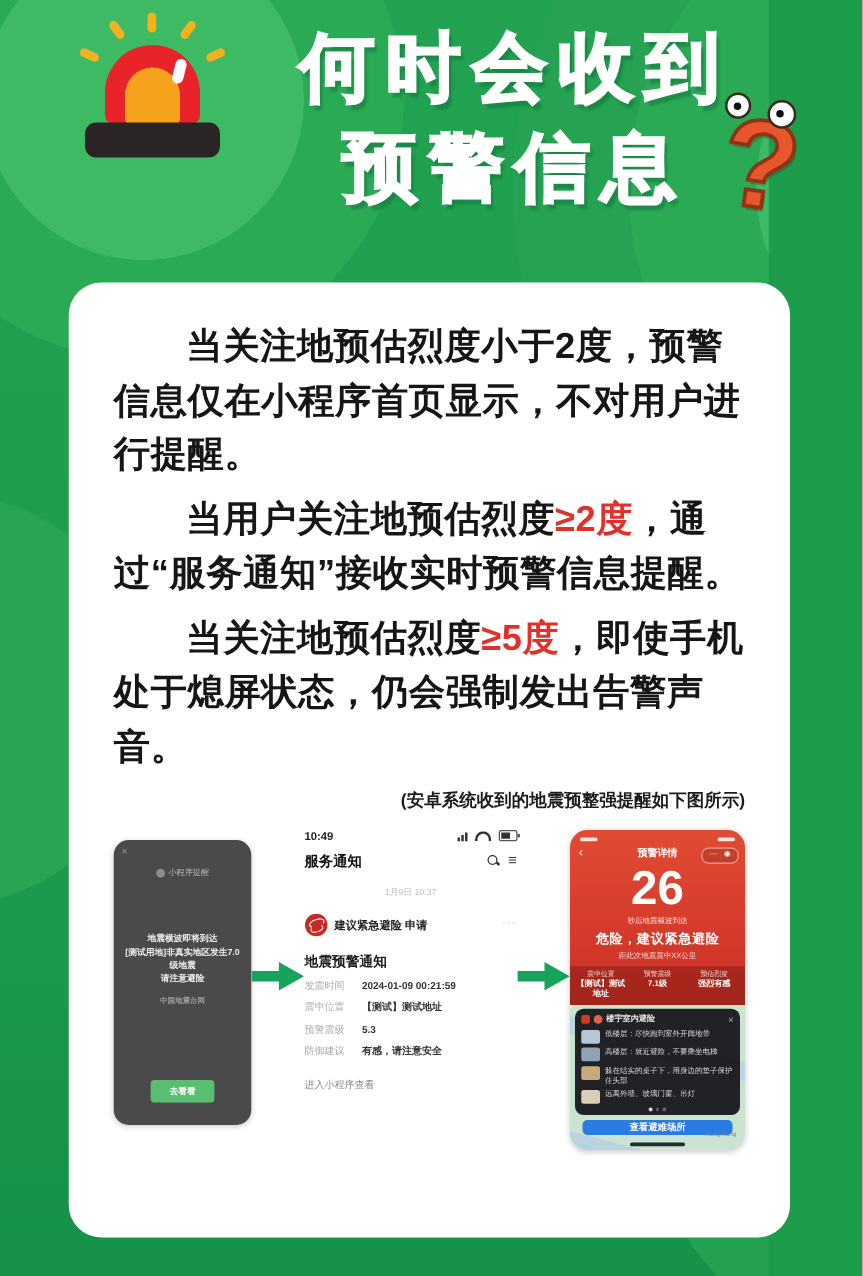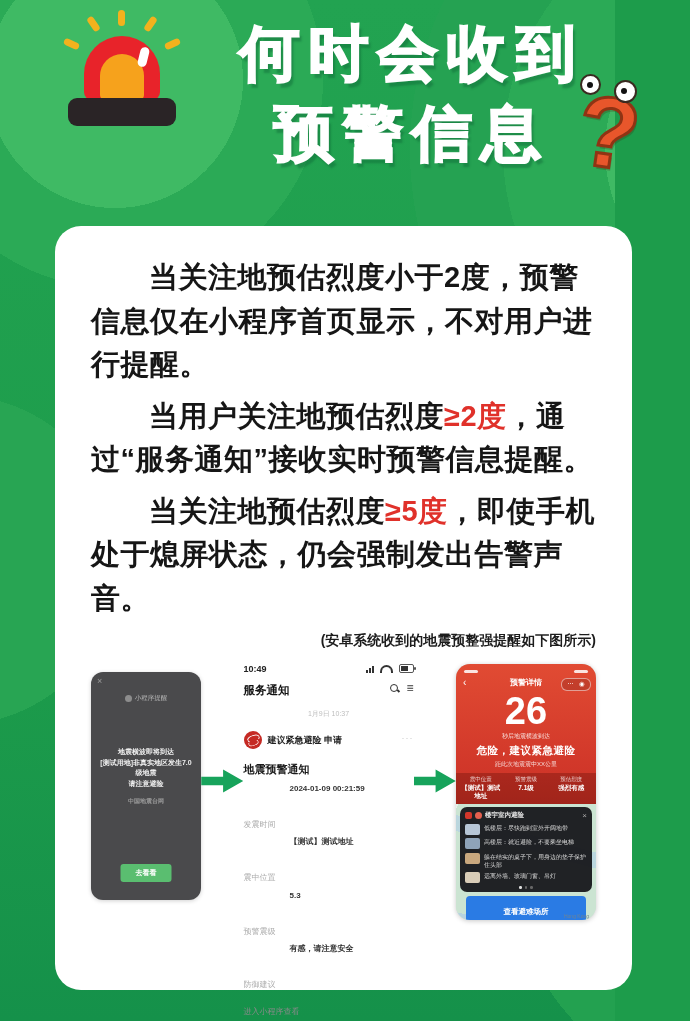--- a/index.html
+++ b/index.html
@@ -88,21 +88,21 @@
   .p2-sender{display:flex;align-items:center;margin-top:12px;position:relative;}
   .cenc-logo{width:18px;height:18px;border-radius:50%;background:#C52A24;position:relative;margin-right:6px;overflow:hidden;flex:0 0 auto;}
   .cenc-logo::before{content:"";position:absolute;left:3px;top:4px;width:11px;height:5px;border:1.6px solid #fff;
     border-radius:50%;transform:rotate(-18deg);border-bottom-color:transparent;}
   .cenc-logo::after{content:"";position:absolute;left:4px;top:9px;width:9px;height:4px;border:1.4px solid #ffd9d6;
     border-radius:50%;transform:rotate(-18deg);border-top-color:transparent;}
   .p2-sendername{font-size:9px;font-weight:600;color:#222;}
   .p2-more{position:absolute;right:0;top:2px;font-size:9px;color:#c9c9c9;letter-spacing:1px;}
   .p2-msgtitle{margin-top:13px;font-size:11px;font-weight:600;color:#1a1a1a;}
   .p2-field{display:flex;margin-top:7px;font-size:8px;line-height:1.3;}
-  .p2-label{width:46px;flex:0 0 auto;color:#ABABAB;margin-top:36px;}
+  .p2-label{width:46px;flex:0 0 auto;color:#ABABAB;}
   .p2-value{color:#333;font-weight:600;}
   .p2-link{margin-top:15px;font-size:8px;color:#8a8a8a;}
   
   .phone3{position:relative;flex:0 0 auto;width:140px;height:256px;border-radius:14px;overflow:hidden;
     background:#CDE2D6;display:flex;flex-direction:column;box-shadow:0 1px 5px rgba(0,0,0,.22);}
   .p3-red{background:linear-gradient(180deg,#E14B33 0%,#D03629 78%,#C23124 100%);color:#fff;text-align:center;padding-top:3px;}
   .p3-status{display:flex;justify-content:space-between;padding:0 8px;height:9px;align-items:center;}
   .p3-status .bar{width:14px;height:3px;border-radius:2px;background:rgba(255,255,255,.85);}
   .p3-nav{position:relative;height:14px;}
   .p3-back{position:absolute;left:7px;top:0;font-size:10px;line-height:14px;}
@@ -129,21 +129,21 @@
   .tips-title{font-size:6.5px;font-weight:700;flex:1;}
   .tips-close{font-size:8px;color:#aaa;line-height:1;}
   .tip-row{display:flex;align-items:flex-start;gap:4px;margin-top:3.5px;}
   .tip-thumb{width:15px;height:11px;border-radius:2px;flex:0 0 auto;}
   .tip-row:nth-of-type(2) .tip-thumb{background:#BClinear;}
   .tip-text{font-size:6px;line-height:1.35;color:#d8d8d8;}
   .tips-dots{display:flex;justify-content:center;gap:3px;margin-top:3px;}
   .tips-dots i{width:2.5px;height:2.5px;border-radius:50%;background:#666;display:block;}
   .tips-dots i.on{background:#ddd;}
   .p3-btn{margin:4px 10px 0;background:#2A7BE4;color:#fff;border-radius:4px;font-size:7.5px;
-    font-weight:700;text-align:center;padding:11px 0;}
+    font-weight:700;text-align:center;padding:1px 0;}
   .p3-maplabel{position:absolute;right:7px;bottom:9px;font-size:5px;color:#6E8394;}
   .p3-homebar{position:absolute;left:50%;transform:translateX(-50%);bottom:3px;width:44px;height:3px;
     border-radius:2px;background:#1E2A36;}
 </style>
 </head>
 <body>
 
 <div class="poster">
 
   <div class="siren">

